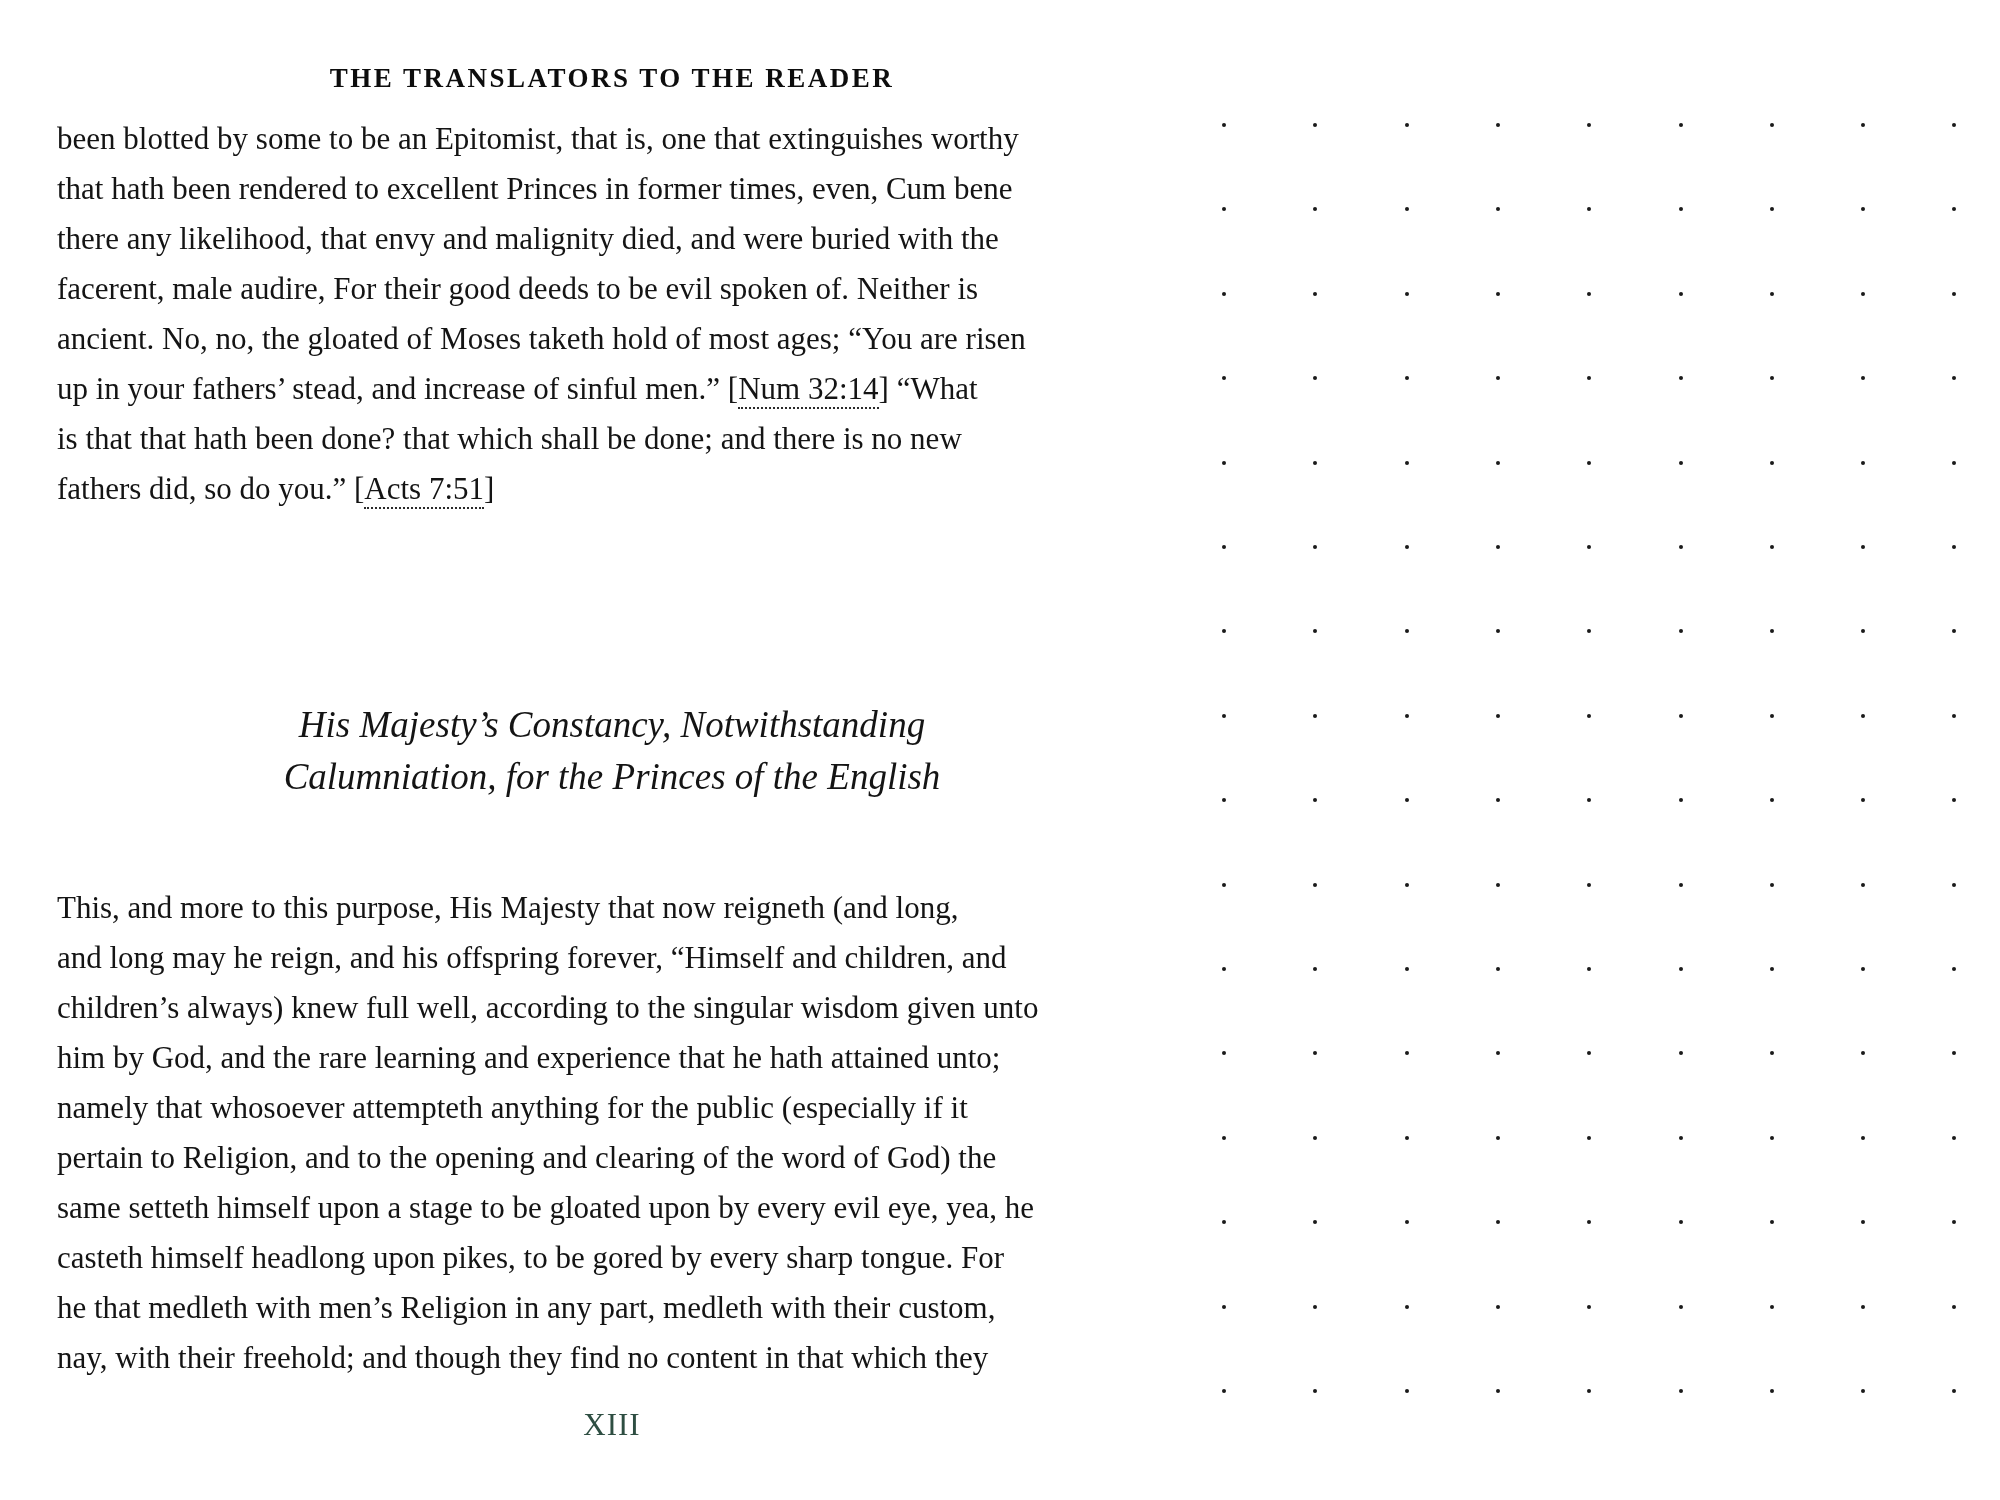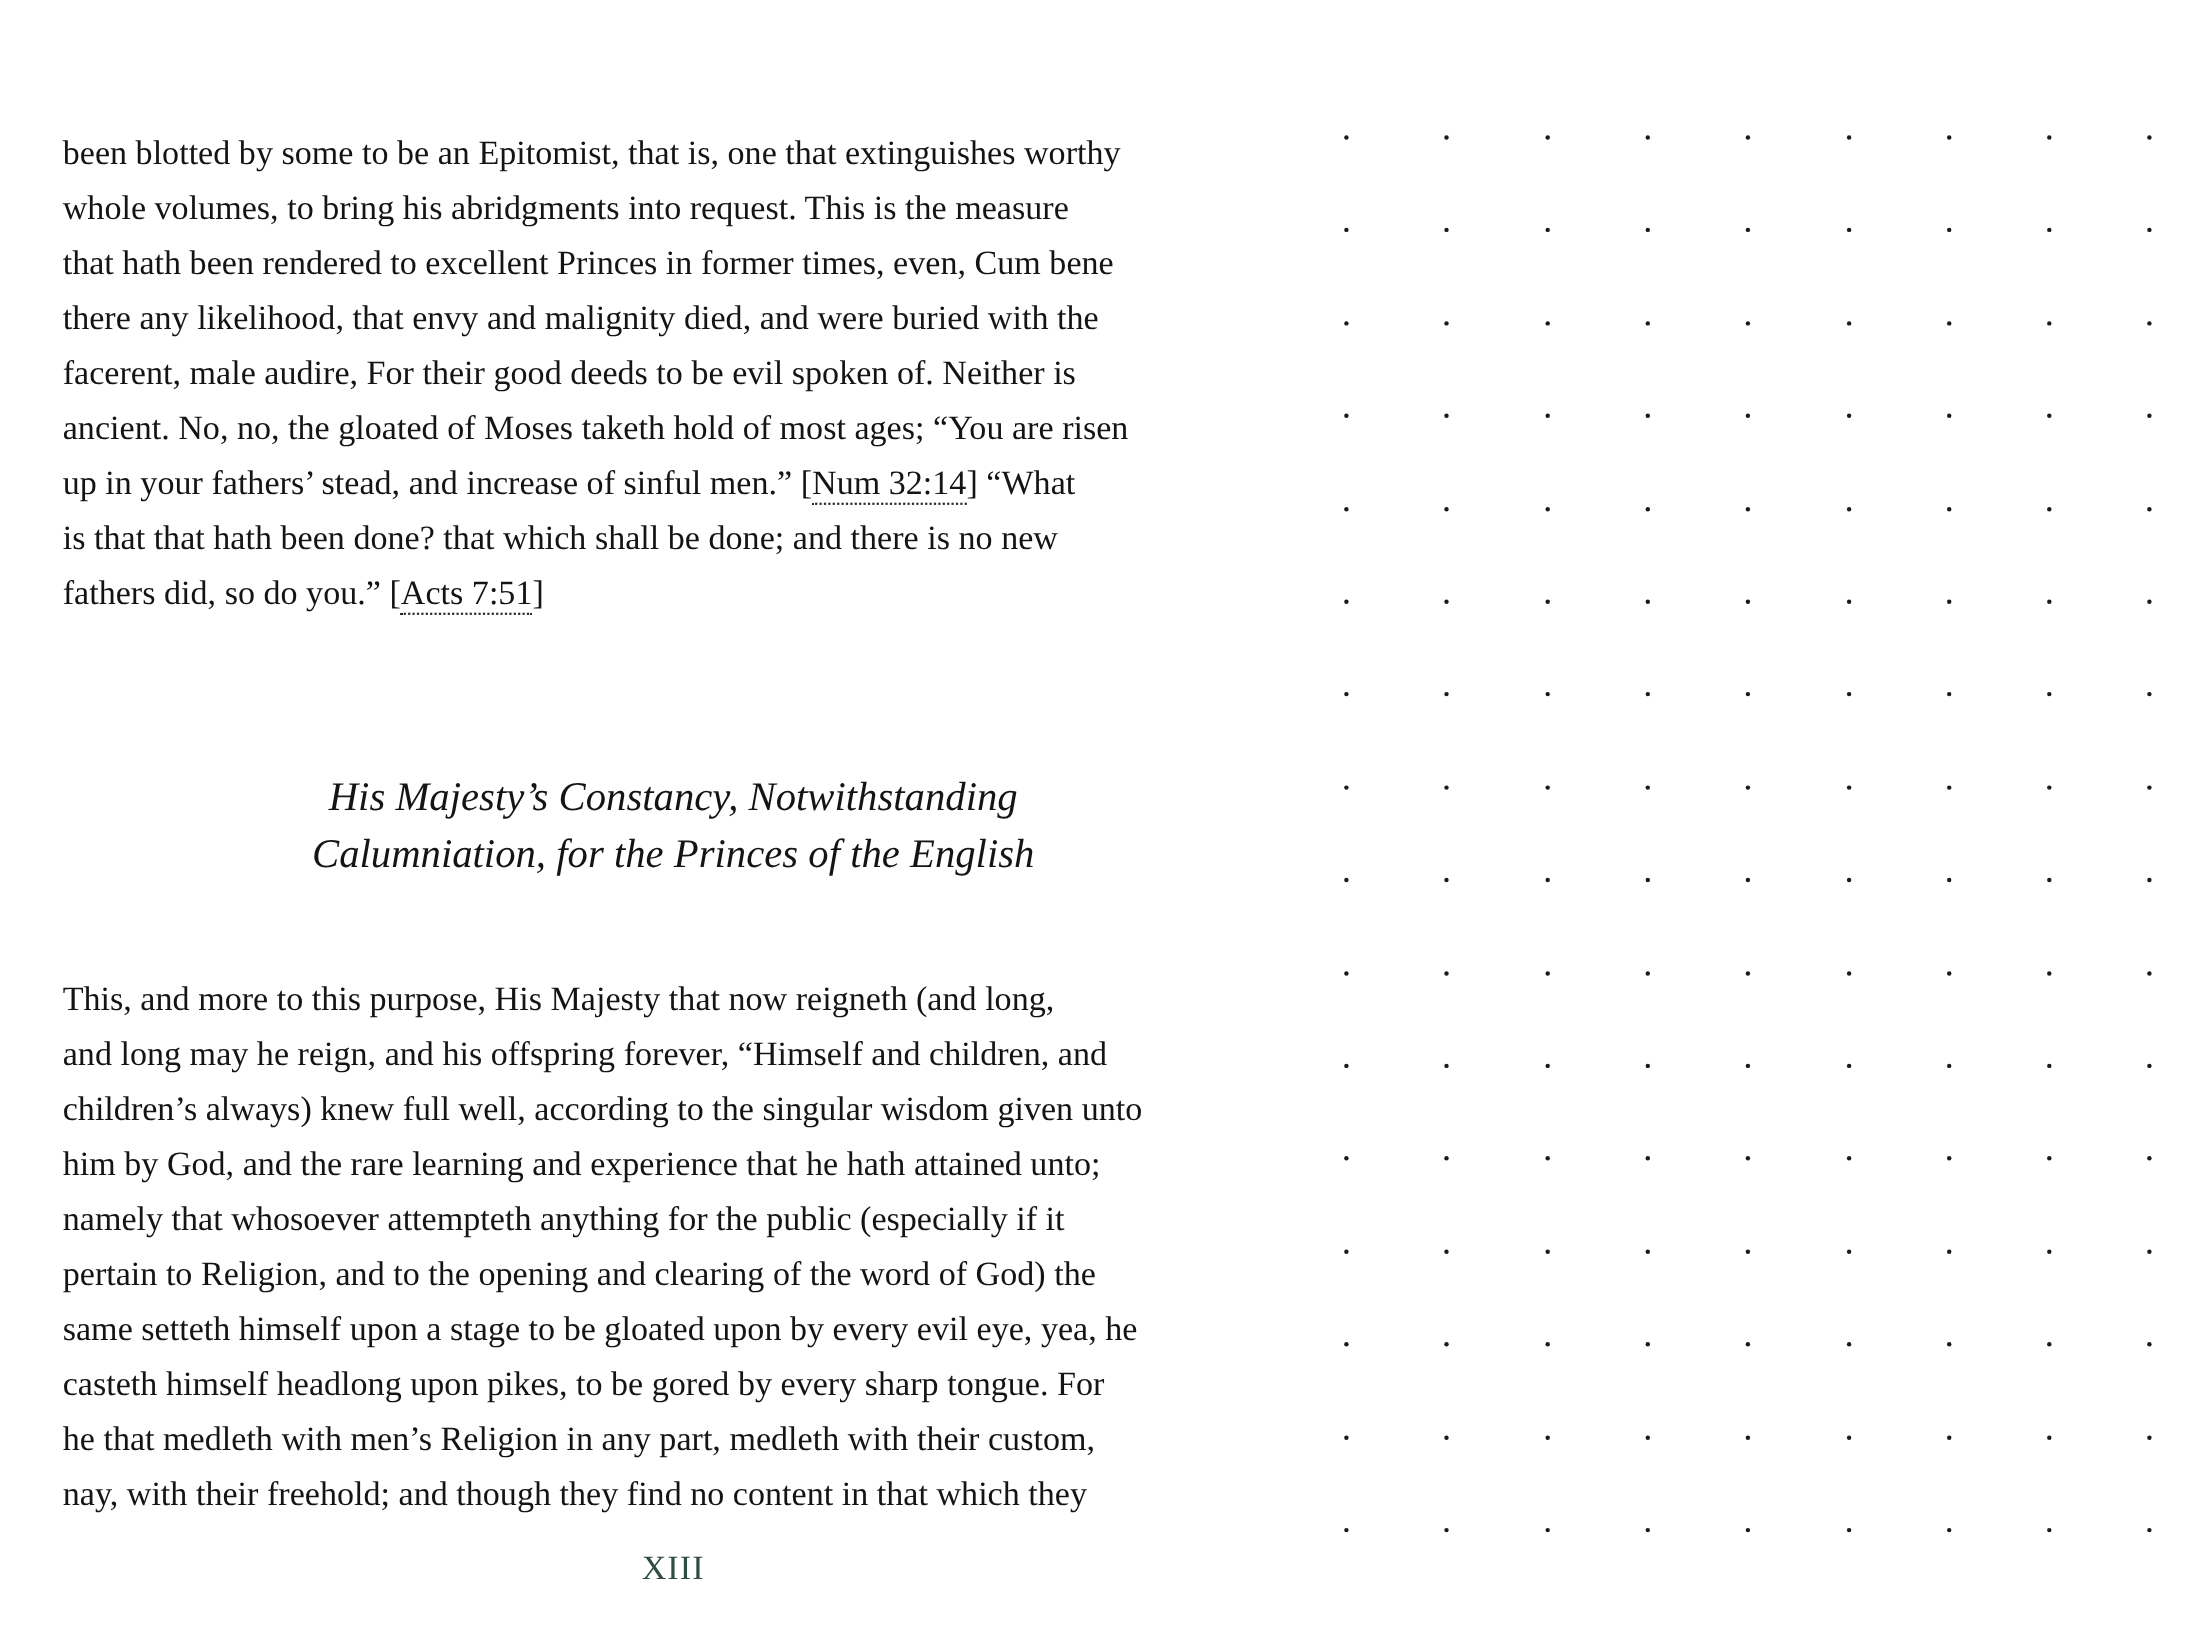--- a/index.html
+++ b/index.html
@@ -70,24 +70,24 @@
     width: 4px;
     height: 4px;
     border-radius: 50%;
   }
 </style>
 </head>
 <body>
 
 <main class="page">
 
+  <header class="running-head">THE TRANSLATORS TO THE READER</header>
 
   <section class="para para1">
       <div class="t-line">been blotted by some to be an Epitomist, that is, one that extinguishes worthy</div>
-      <div class="t-line">whole volumes, to bring his abridgments into request. This is the measure</div>
       <div class="t-line">that hath been rendered to excellent Princes in former times, even, Cum bene</div>
       <div class="t-line">there any likelihood, that envy and malignity died, and were buried with the</div>
       <div class="t-line">facerent, male audire, For their good deeds to be evil spoken of. Neither is</div>
       <div class="t-line">ancient. No, no, the gloated of Moses taketh hold of most ages; “You are risen</div>
       <div class="t-line">up in your fathers’ stead, and increase of sinful men.” [<span class="ref">Num 32:14</span>] “What</div>
       <div class="t-line">is that that hath been done? that which shall be done; and there is no new</div>
       <div class="t-line">fathers did, so do you.” [<span class="ref">Acts 7:51</span>]</div>
     </section>
 
   <h2 class="section-heading">

